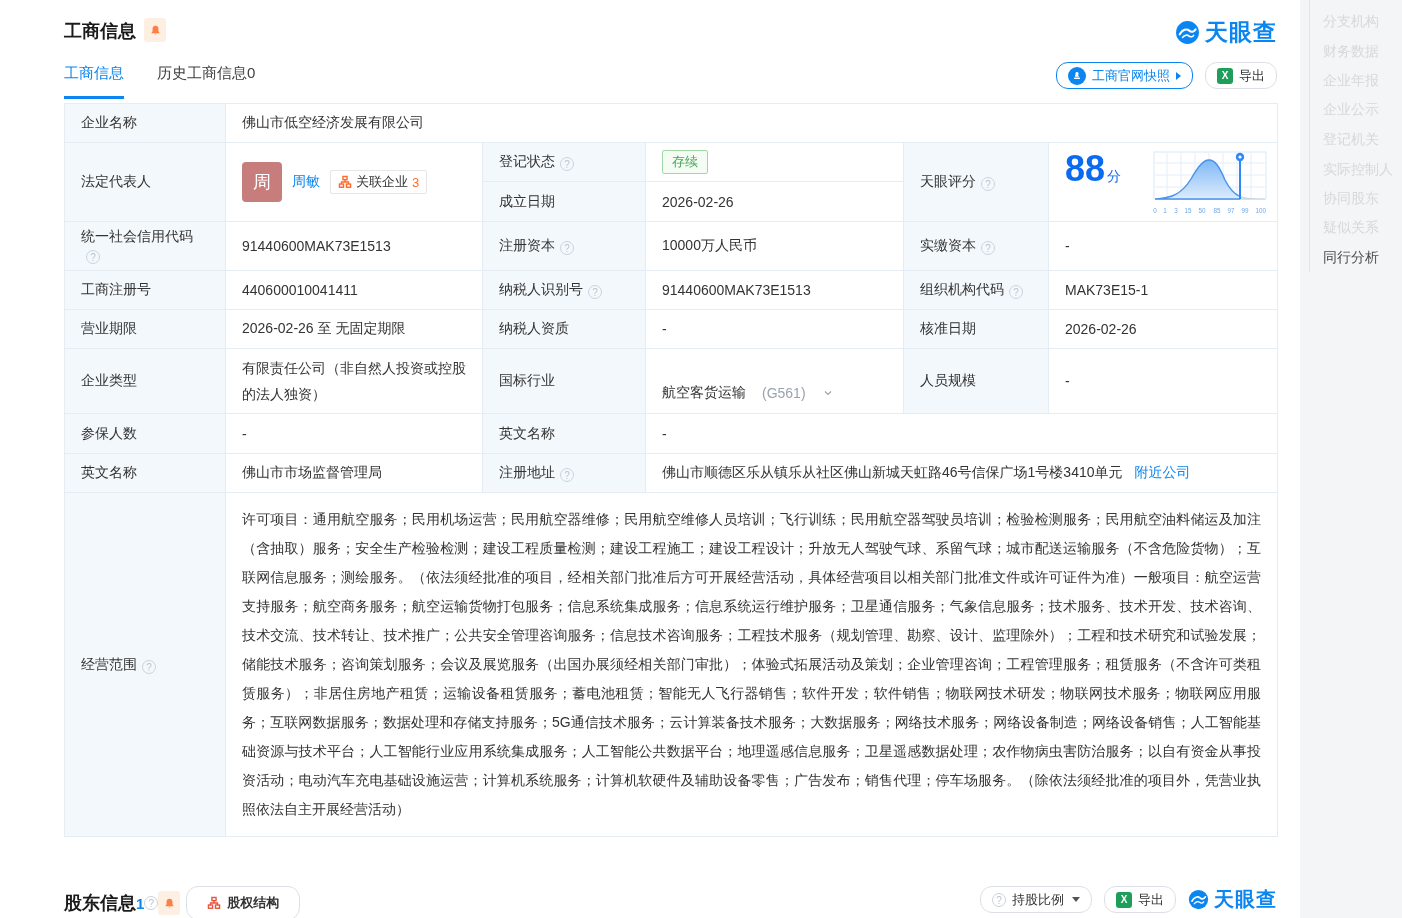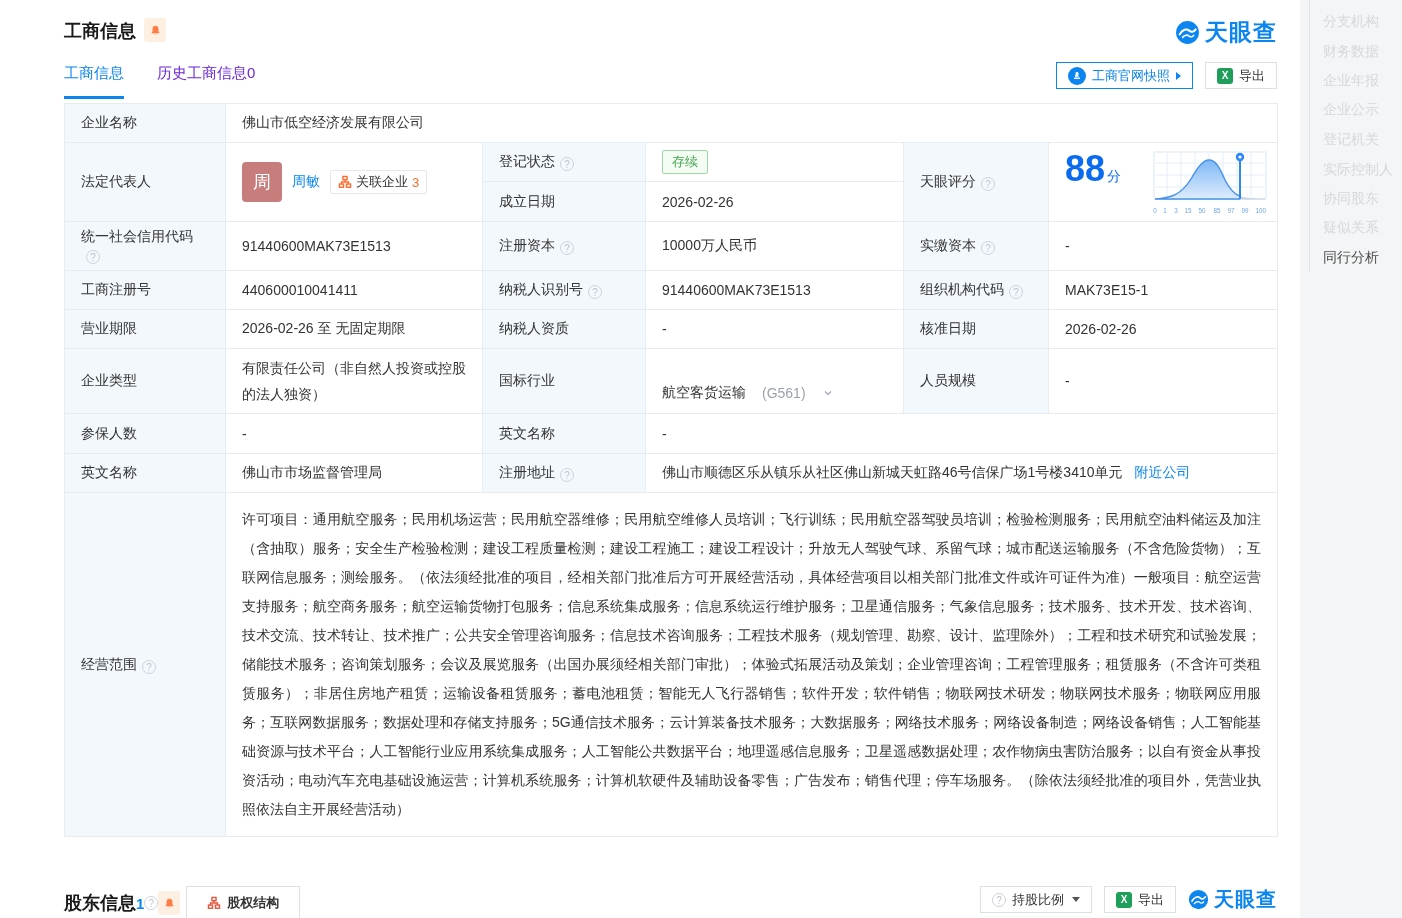--- a/index.html
+++ b/index.html
@@ -12,33 +12,33 @@
     border-radius:3px; display:flex; align-items:center; justify-content:center; cursor:pointer; }
   .bell-badge svg { width:13px; height:13px; }
   .brand { display:flex; align-items:center; gap:5px; }
   .brand-top { position:absolute; right:13px; top:17px; }
   .brand-icon { width:25px; height:25px; display:inline-block; }
   .brand-sm .brand-icon { width:21px; height:21px; }
   .brand-text { font-size:23px; font-weight:bold; color:#0b85f0; letter-spacing:1px; }
   .brand-sm .brand-text { font-size:20px; }
   .actions { position:absolute; right:13px; top:62px; display:flex; gap:12px; }
   .btn { display:inline-flex; align-items:center; gap:6px; height:27px; padding:0 11px; background:#fff;
-    border:1px solid #dcdfe6; border-radius:0; font-size:13px; color:#333; cursor:pointer;
+    border:1px solid #dcdfe6; border-radius:12px; font-size:13px; color:#333; cursor:pointer;
     font-family:inherit; }
   .btn-blue { border-color:#0b85f0; color:#0b85f0; }
   .stamp-circle { width:18px; height:18px; border-radius:50%; background:#0b85f0;
     display:inline-flex; align-items:center; justify-content:center; }
   .stamp-circle svg { width:12px; height:12px; }
   .caret-right { width:0; height:0; border-left:5px solid #0b85f0; border-top:4px solid transparent;
     border-bottom:4px solid transparent; display:inline-block; }
   .excel-icon { width:16px; height:16px; background:#1f9d5b; border-radius:3px; display:inline-flex;
     align-items:center; justify-content:center; }
   .excel-icon::after { content:"X"; color:#fff; font-size:10px; font-weight:bold; }
   .tabs { position:absolute; left:24px; top:64px; display:flex; gap:33px; font-size:15px; }
-  .tab { color:#6d28d9; cursor:pointer; padding-bottom:13px; }
+  .tab { color:#404040; cursor:pointer; padding-bottom:13px; }
   .tab.active { color:#0b85f0; border-bottom:3px solid #0b85f0; }
   
   table.info { border-collapse:collapse; margin-left:24px; width:1213px; table-layout:fixed; }
   table.info td { border:1px solid #e6ecf3; font-size:14px; padding:6px 16px; vertical-align:middle; }
   td.lbl { background:#f3f8fc; color:#333; }
   td.val { background:#fff; }
   .qmark { display:inline-block; width:14px; height:14px; border:1px solid #ccd3dc; border-radius:50%;
     color:#bcc3cd; font-size:10px; line-height:13px; text-align:center; margin-left:5px;
     vertical-align:-2px; cursor:pointer; }
   .qmark::after { content:"?"; }

